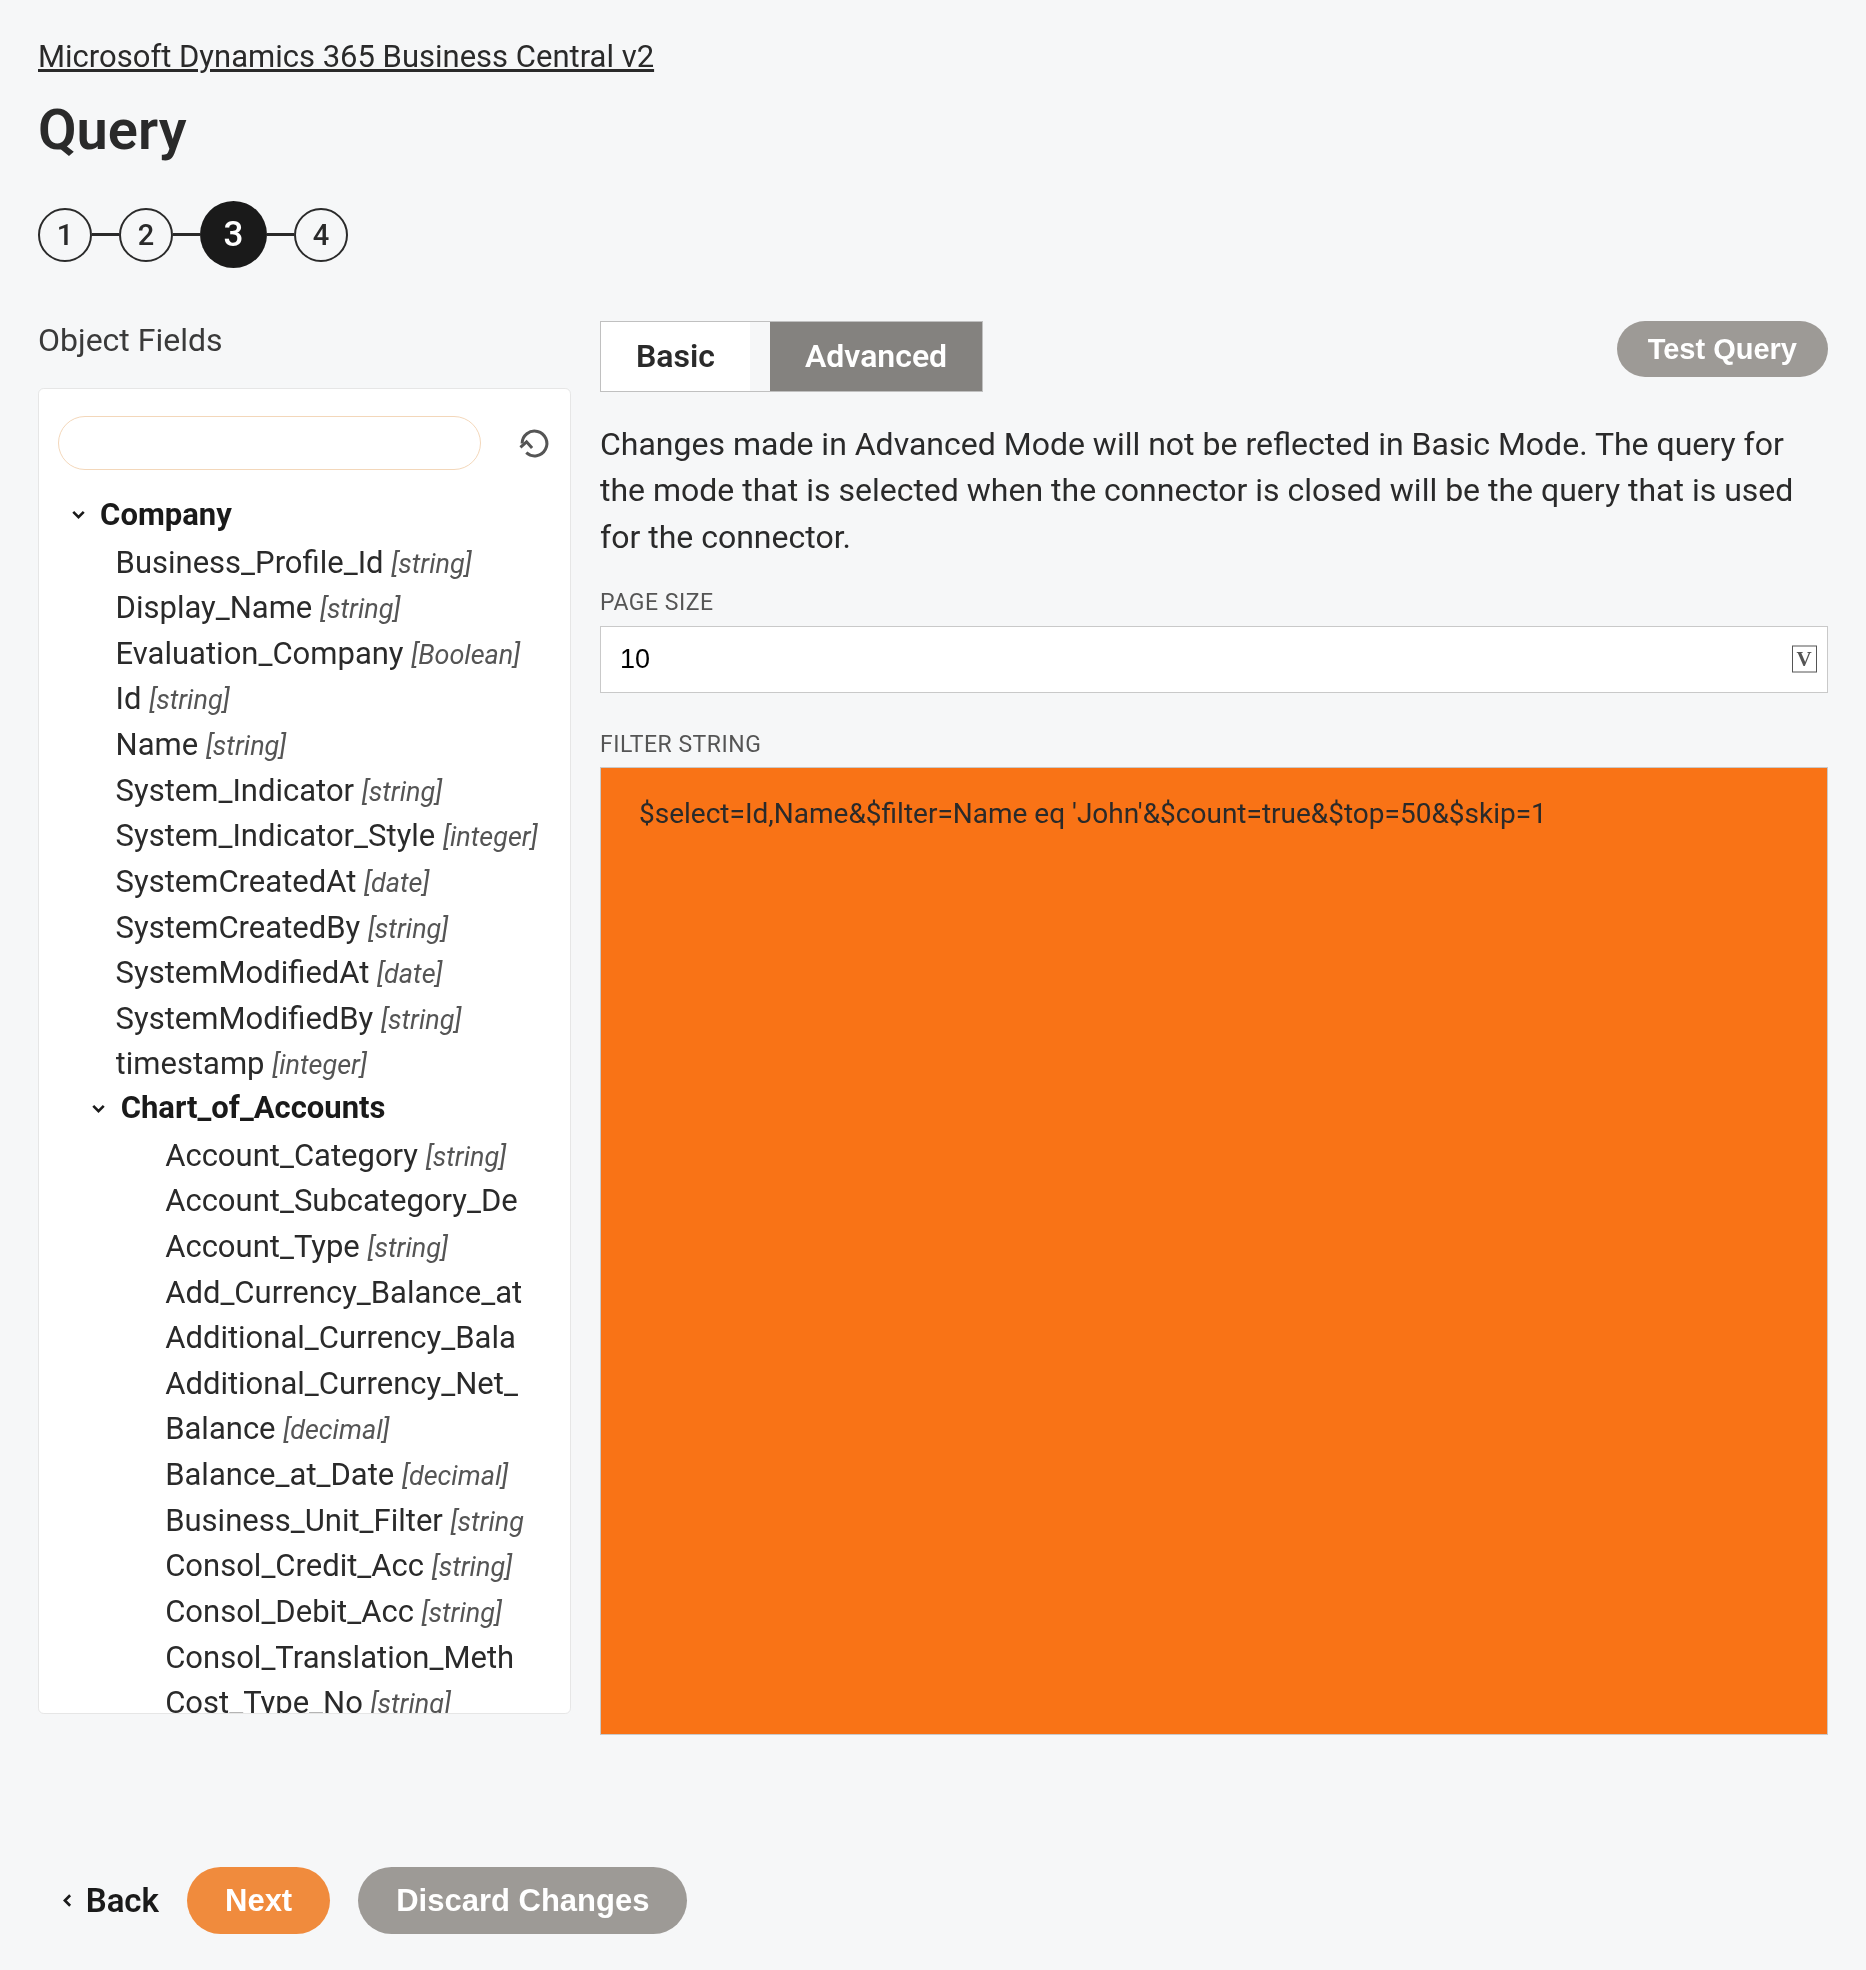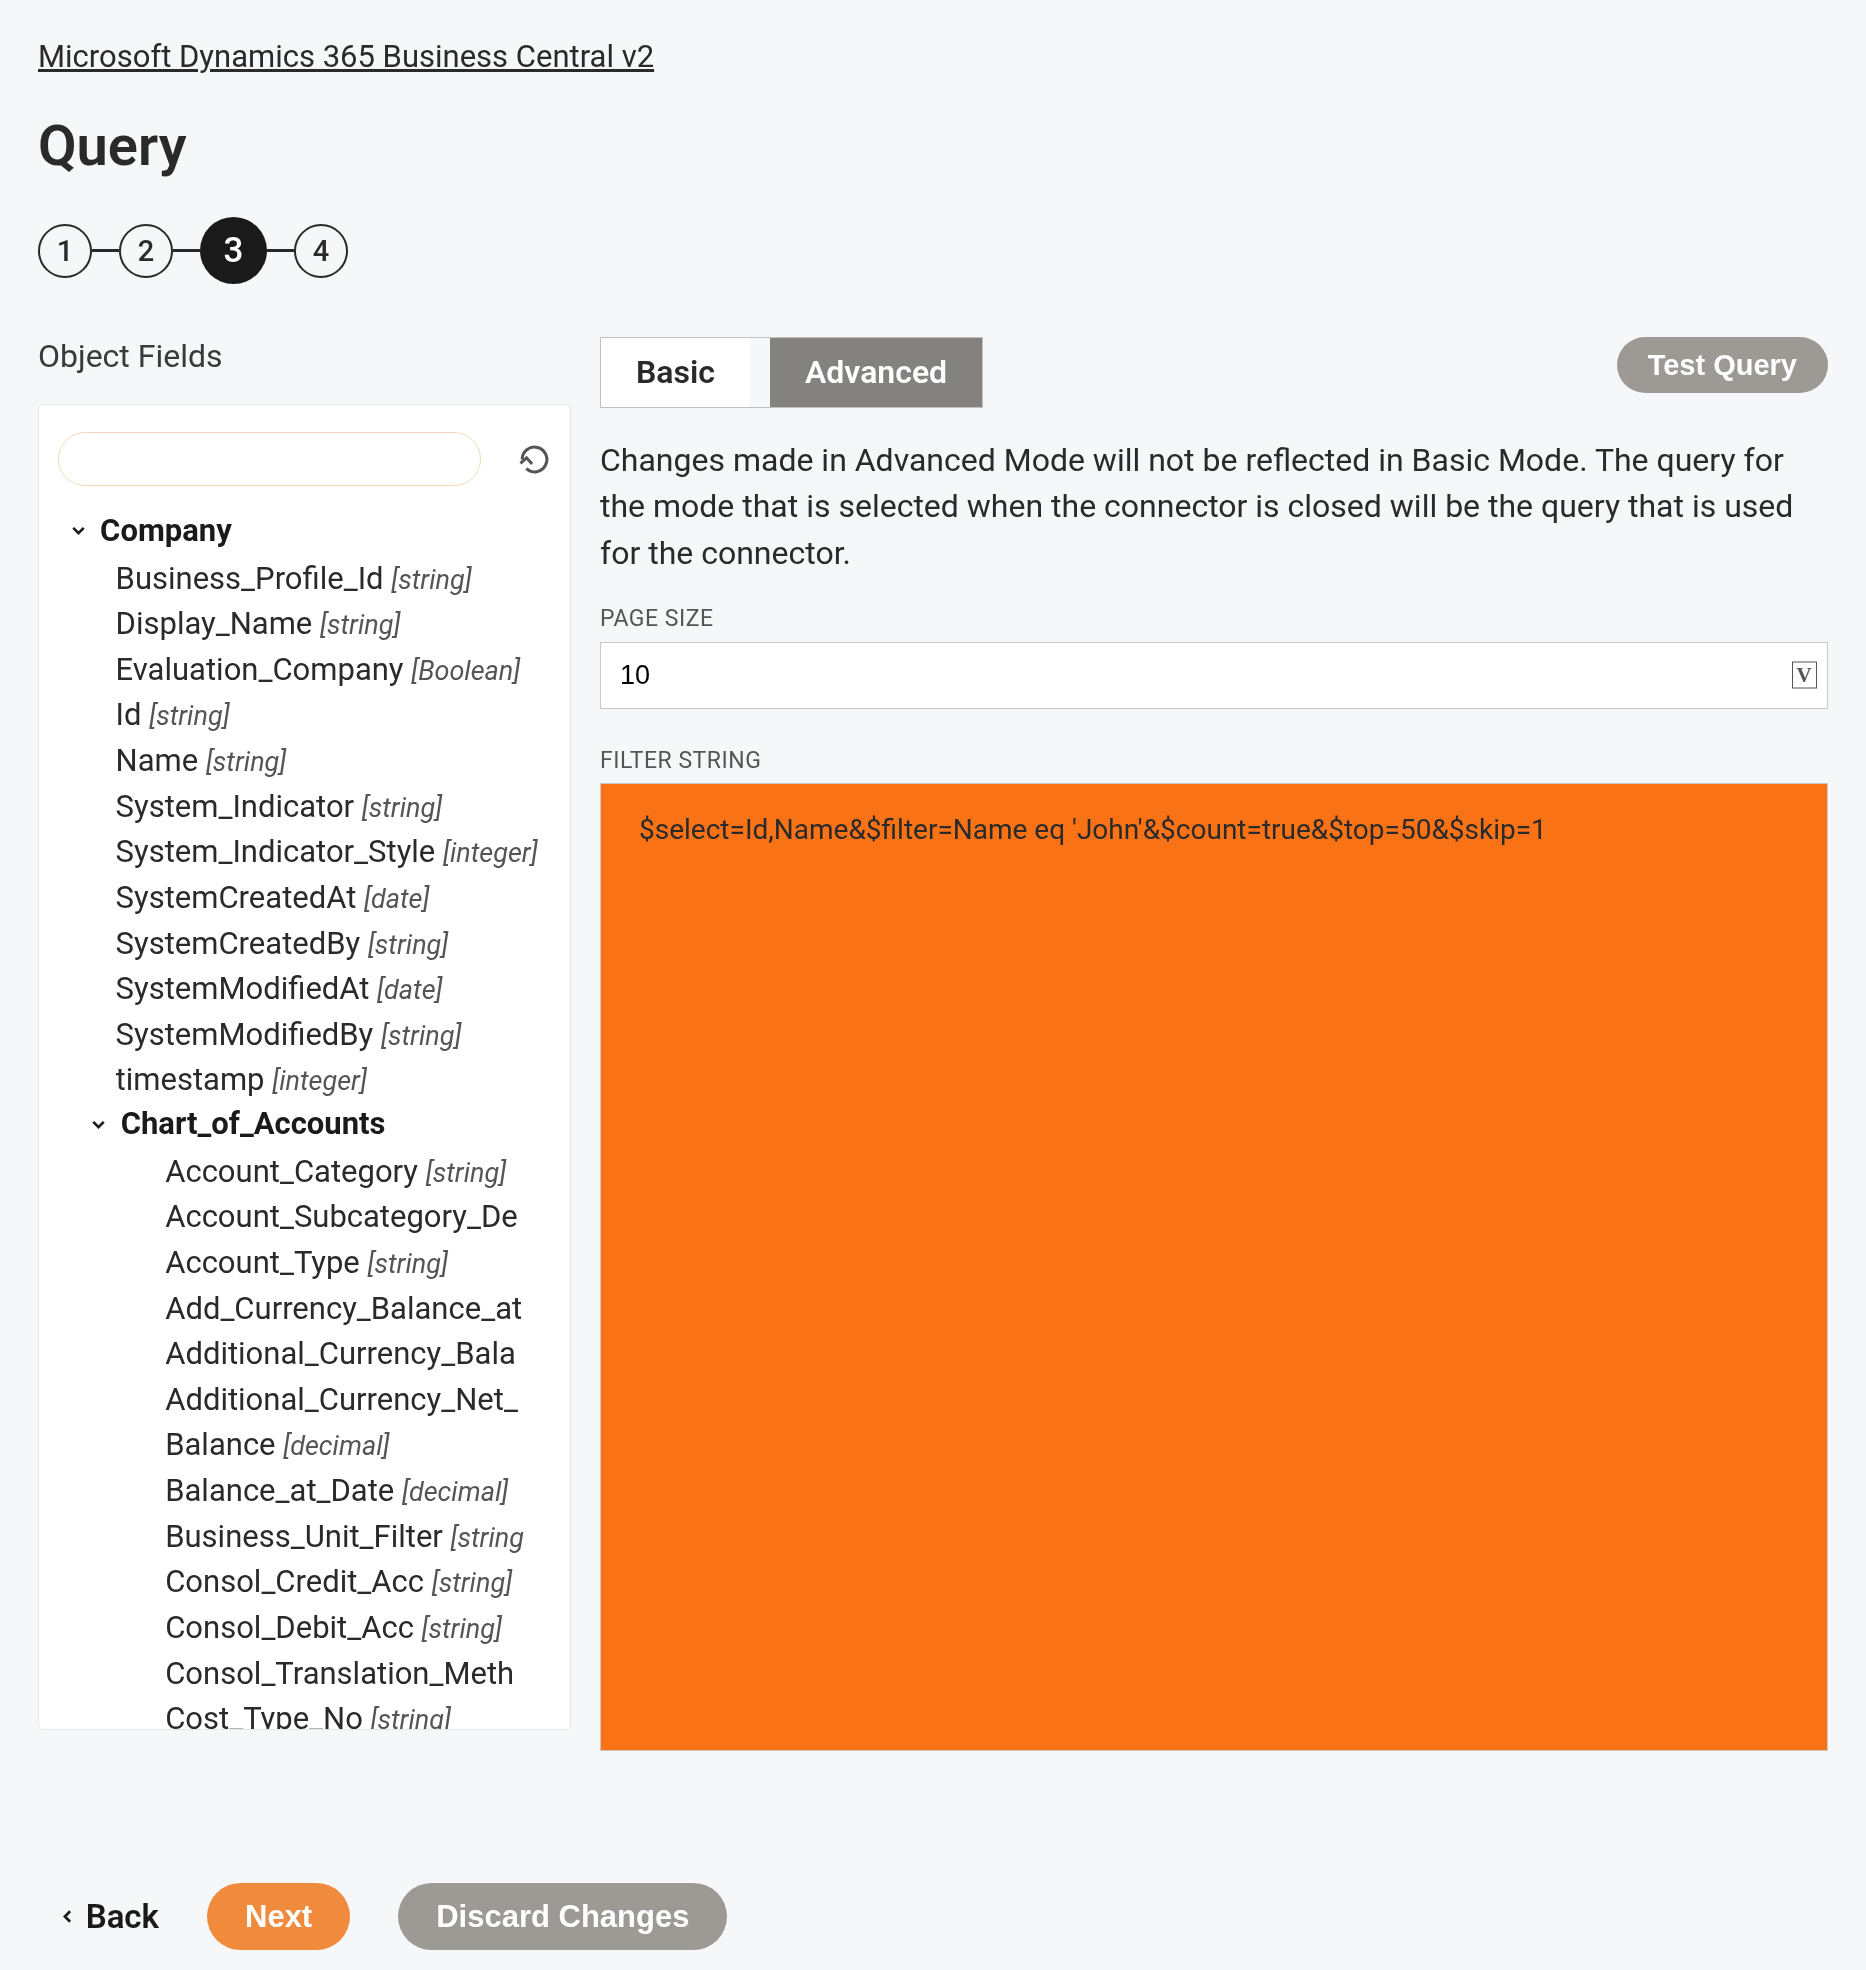--- a/index.html
+++ b/index.html
@@ -13,21 +13,21 @@
       background: #f6f7f8;
       color: #2a2a2a;
       padding: 38px;
       font-size: 29px;
     }
 
     .breadcrumb {
       font-size: 31px;
       color: #2a2a2a;
       text-decoration: underline;
-      margin-bottom: 38px;
+      margin-bottom: 22px;
       display: inline-block;
     }
 
     .page-title {
       font-size: 56px;
       font-weight: 600;
       color: #2a2a2a;
       margin-bottom: 38px;
     }
 
@@ -270,21 +270,21 @@
       font-size: 28px;
       font-family: inherit;
       color: #2a2a2a;
       height: 968px;
       resize: none;
     }
 
     .footer {
       display: flex;
       align-items: center;
-      gap: 48px;
+      gap: 28px;
       margin-top: 125px;
       padding-left: 19px;
     }
 
     .back-link {
       display: flex;
       align-items: center;
       gap: 7.7px;
       font-size: 33px;
       font-weight: 600;

